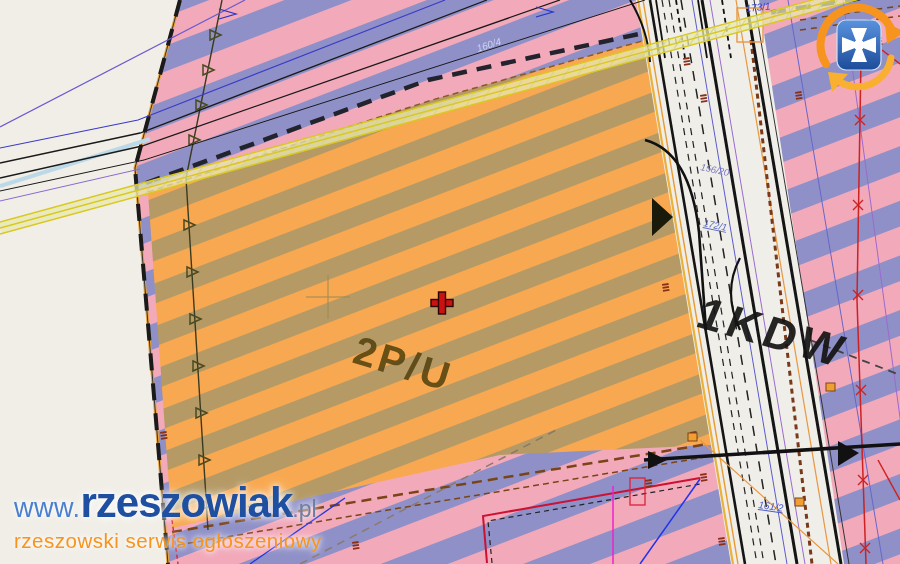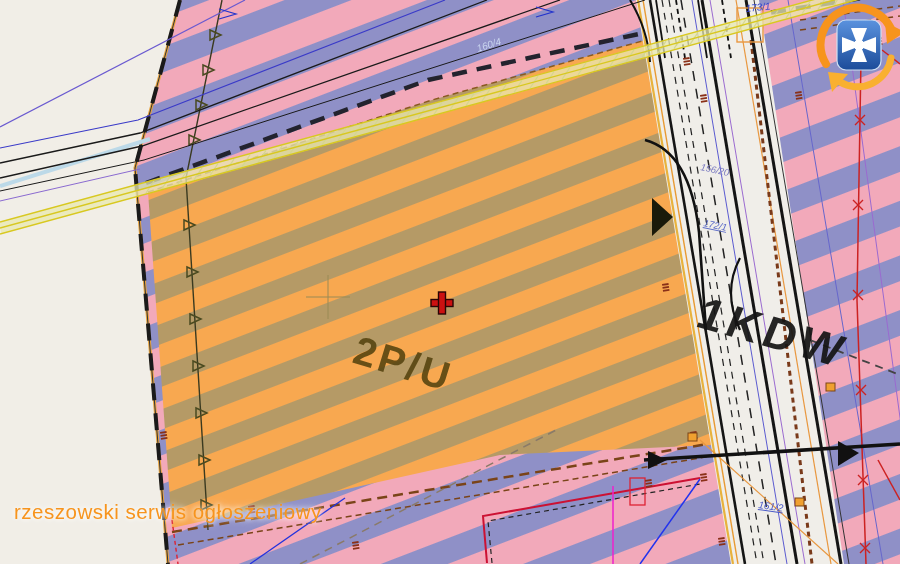--- a/index.html
+++ b/index.html
@@ -5,21 +5,21 @@
   html,body{margin:0;padding:0;background:#ddd;}
   #stage{position:relative;width:900px;height:564px;overflow:hidden;
          font-family:"Liberation Sans",sans-serif;background:#F1EEE7;}
   svg{position:absolute;left:0;top:0;}
   .lbl{font-family:"Liberation Sans",sans-serif;}
   .watermark{position:absolute;left:14px;top:482px;line-height:1;white-space:nowrap;
              text-shadow:0 0 6px rgba(255,255,255,.95),0 0 12px rgba(255,255,255,.8);}
   .wm-www{font-size:27px;color:#4A7FD0;letter-spacing:.5px;}
   .wm-name{font-size:42px;font-weight:bold;color:#1E4FA0;letter-spacing:-1px;}
   .wm-tld{font-size:23px;color:#6E7FA0;}
-  .wm-tagline{margin-top:20px;font-size:20.5px;color:#F7941D;letter-spacing:.5px;
+  .wm-tagline{margin-top:7px;font-size:20.5px;color:#F7941D;letter-spacing:.5px;
               text-shadow:0 0 5px rgba(255,255,255,.95),0 0 10px rgba(255,255,255,.85);}
 </style>
 </head>
 <body>
 
 <div id="stage">
 <svg id="map-svg" width="900" height="564" viewBox="0 0 900 564">
   <defs>
     <clipPath id="mapclip">
       <path d="M180,0 H900 V564 H168 L135,168 Z"></path>
@@ -259,15 +259,18 @@
       <path d="M856,41 L851,28 L867,28 L862,41 Z"></path>
       <path d="M856,49 L851,62 L867,62 L862,49 Z"></path>
       <path d="M855,42 L842,37 L842,53 L855,48 Z"></path>
       <path d="M863,42 L876,37 L876,53 L863,48 Z"></path>
       <rect x="855" y="41" width="8" height="8"></rect>
     </g>
   </g>
 </svg>
 
 <div class="watermark">
+  <div>
+    <span class="wm-www">www.</span><span class="wm-name">rzeszowiak</span><span class="wm-tld">.pl</span>
+  </div>
   <div class="wm-tagline">rzeszowski serwis ogłoszeniowy</div>
 </div>
 </div>
 
 </body></html>

